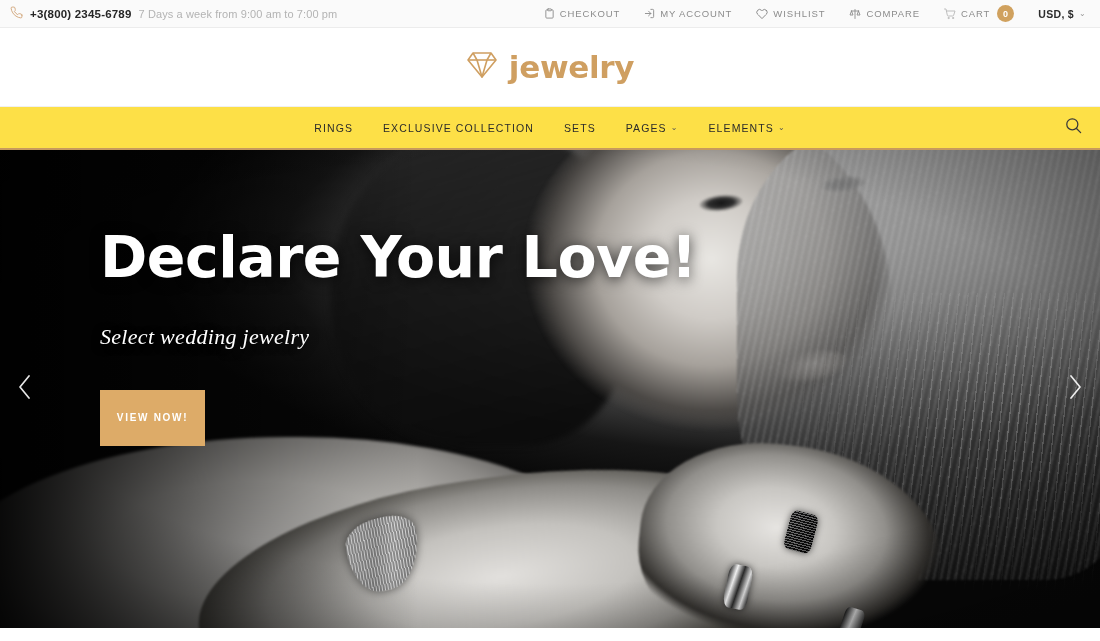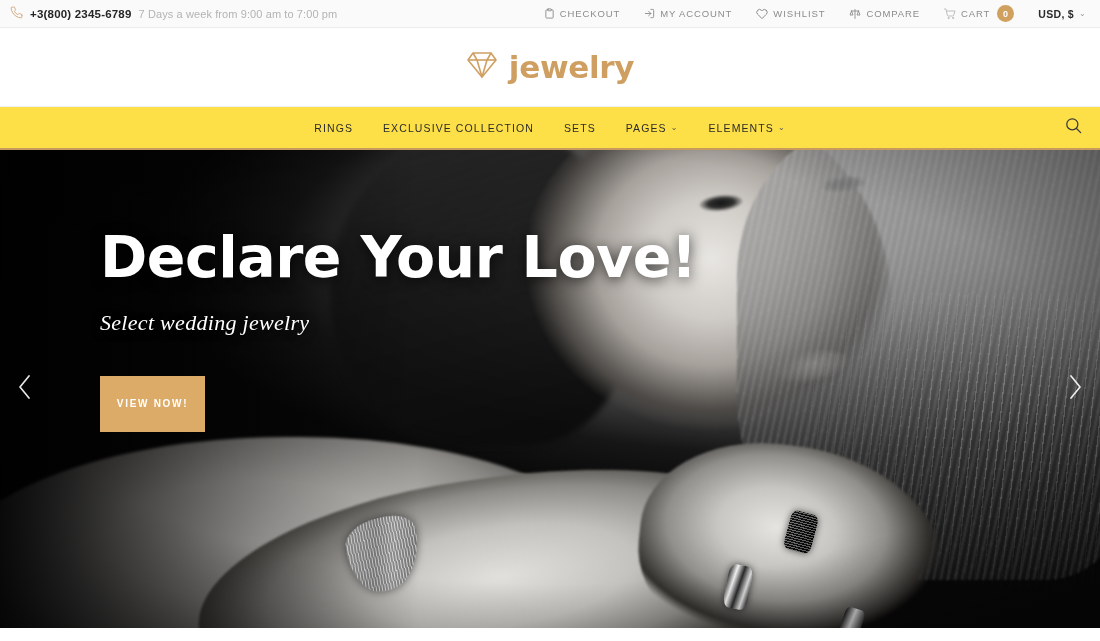--- a/index.html
+++ b/index.html
@@ -196,21 +196,21 @@
   .hero-h1{
     font-family:"DejaVu Sans", sans-serif;
     font-weight:bold; font-size:57px; line-height:1.05;
     color:#fff; letter-spacing:-.5px;
     text-shadow:0 2px 14px rgba(0,0,0,.75);
   }
   .hero-h1 .l2{ display:block; }
   .hero-sub{
     font-family:"Liberation Serif", serif;
     font-style:italic; font-size:22px; color:#ffffff;
-    margin-top:22px; letter-spacing:.3px;
+    margin-top:36px; letter-spacing:.3px;
     text-shadow:0 2px 10px rgba(0,0,0,.7);
   }
   .hero-btn{
     margin-top:40px; display:inline-flex; align-items:center; justify-content:center;
     width:105px; height:56px;
     background:#ddab68; color:#fff;
     font-size:10px; font-weight:bold; letter-spacing:1.7px;
     text-transform:uppercase; cursor:pointer; border:none;
     font-family:"Liberation Sans", sans-serif;
   }

